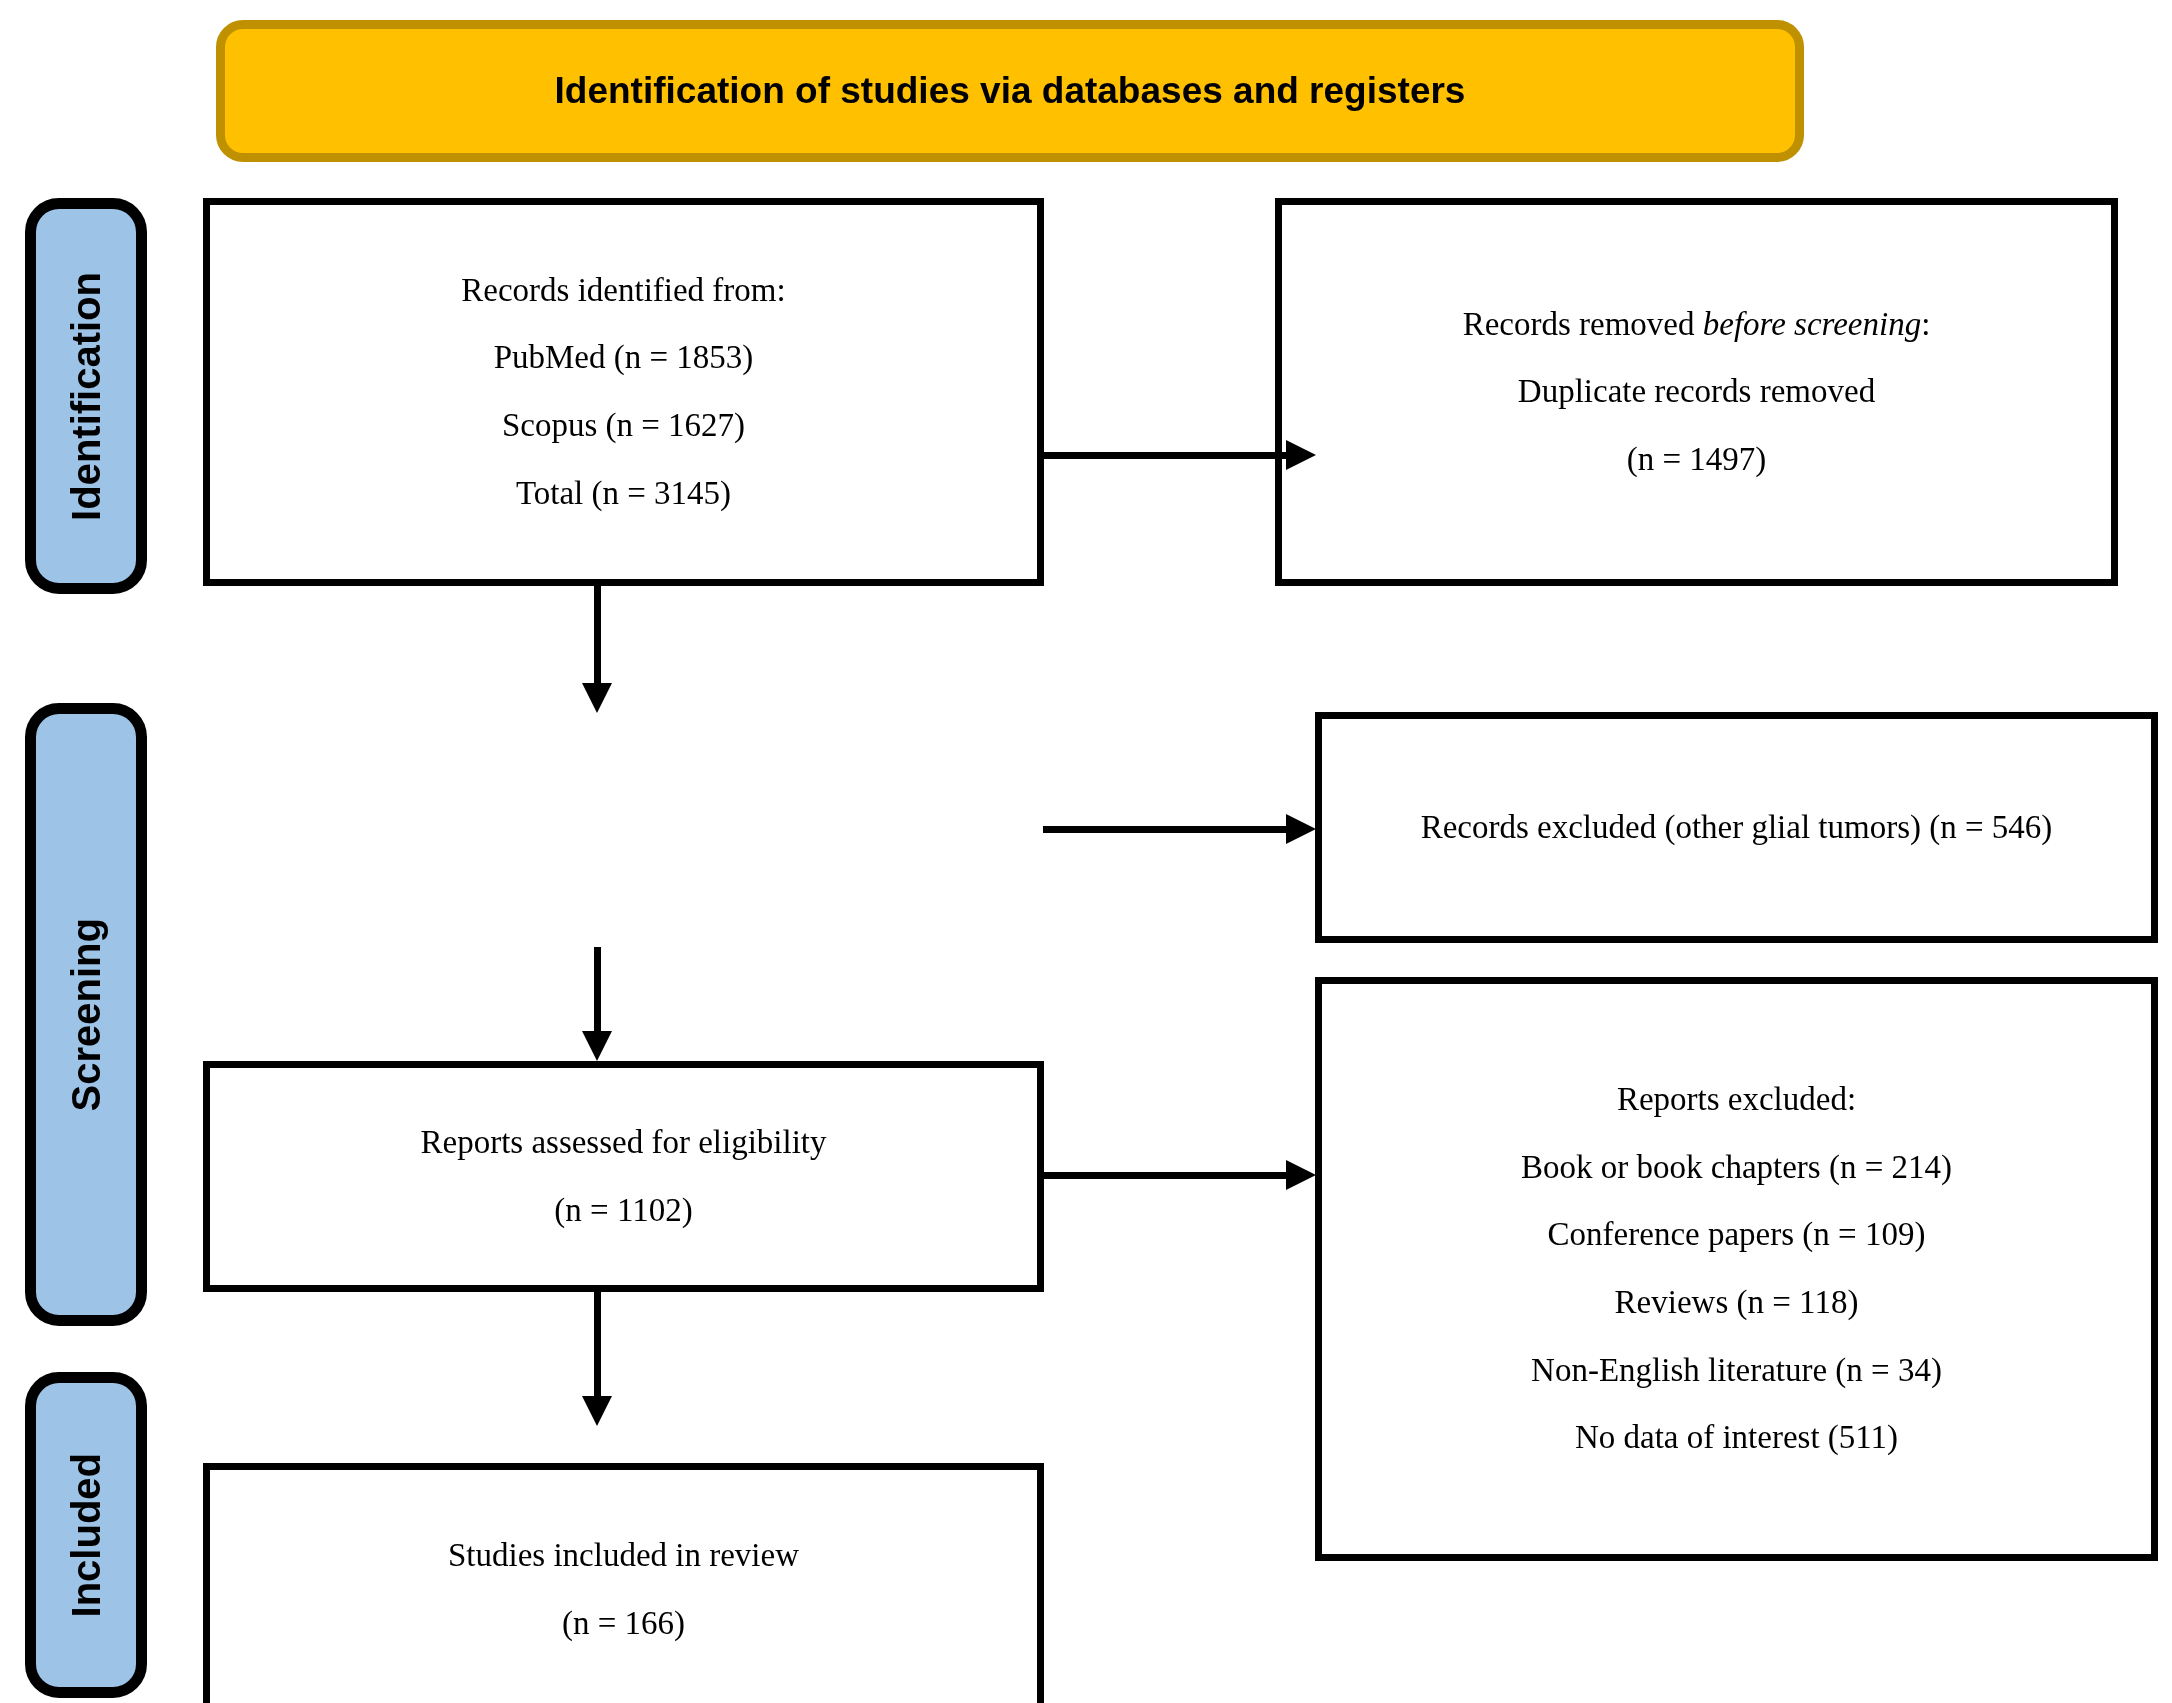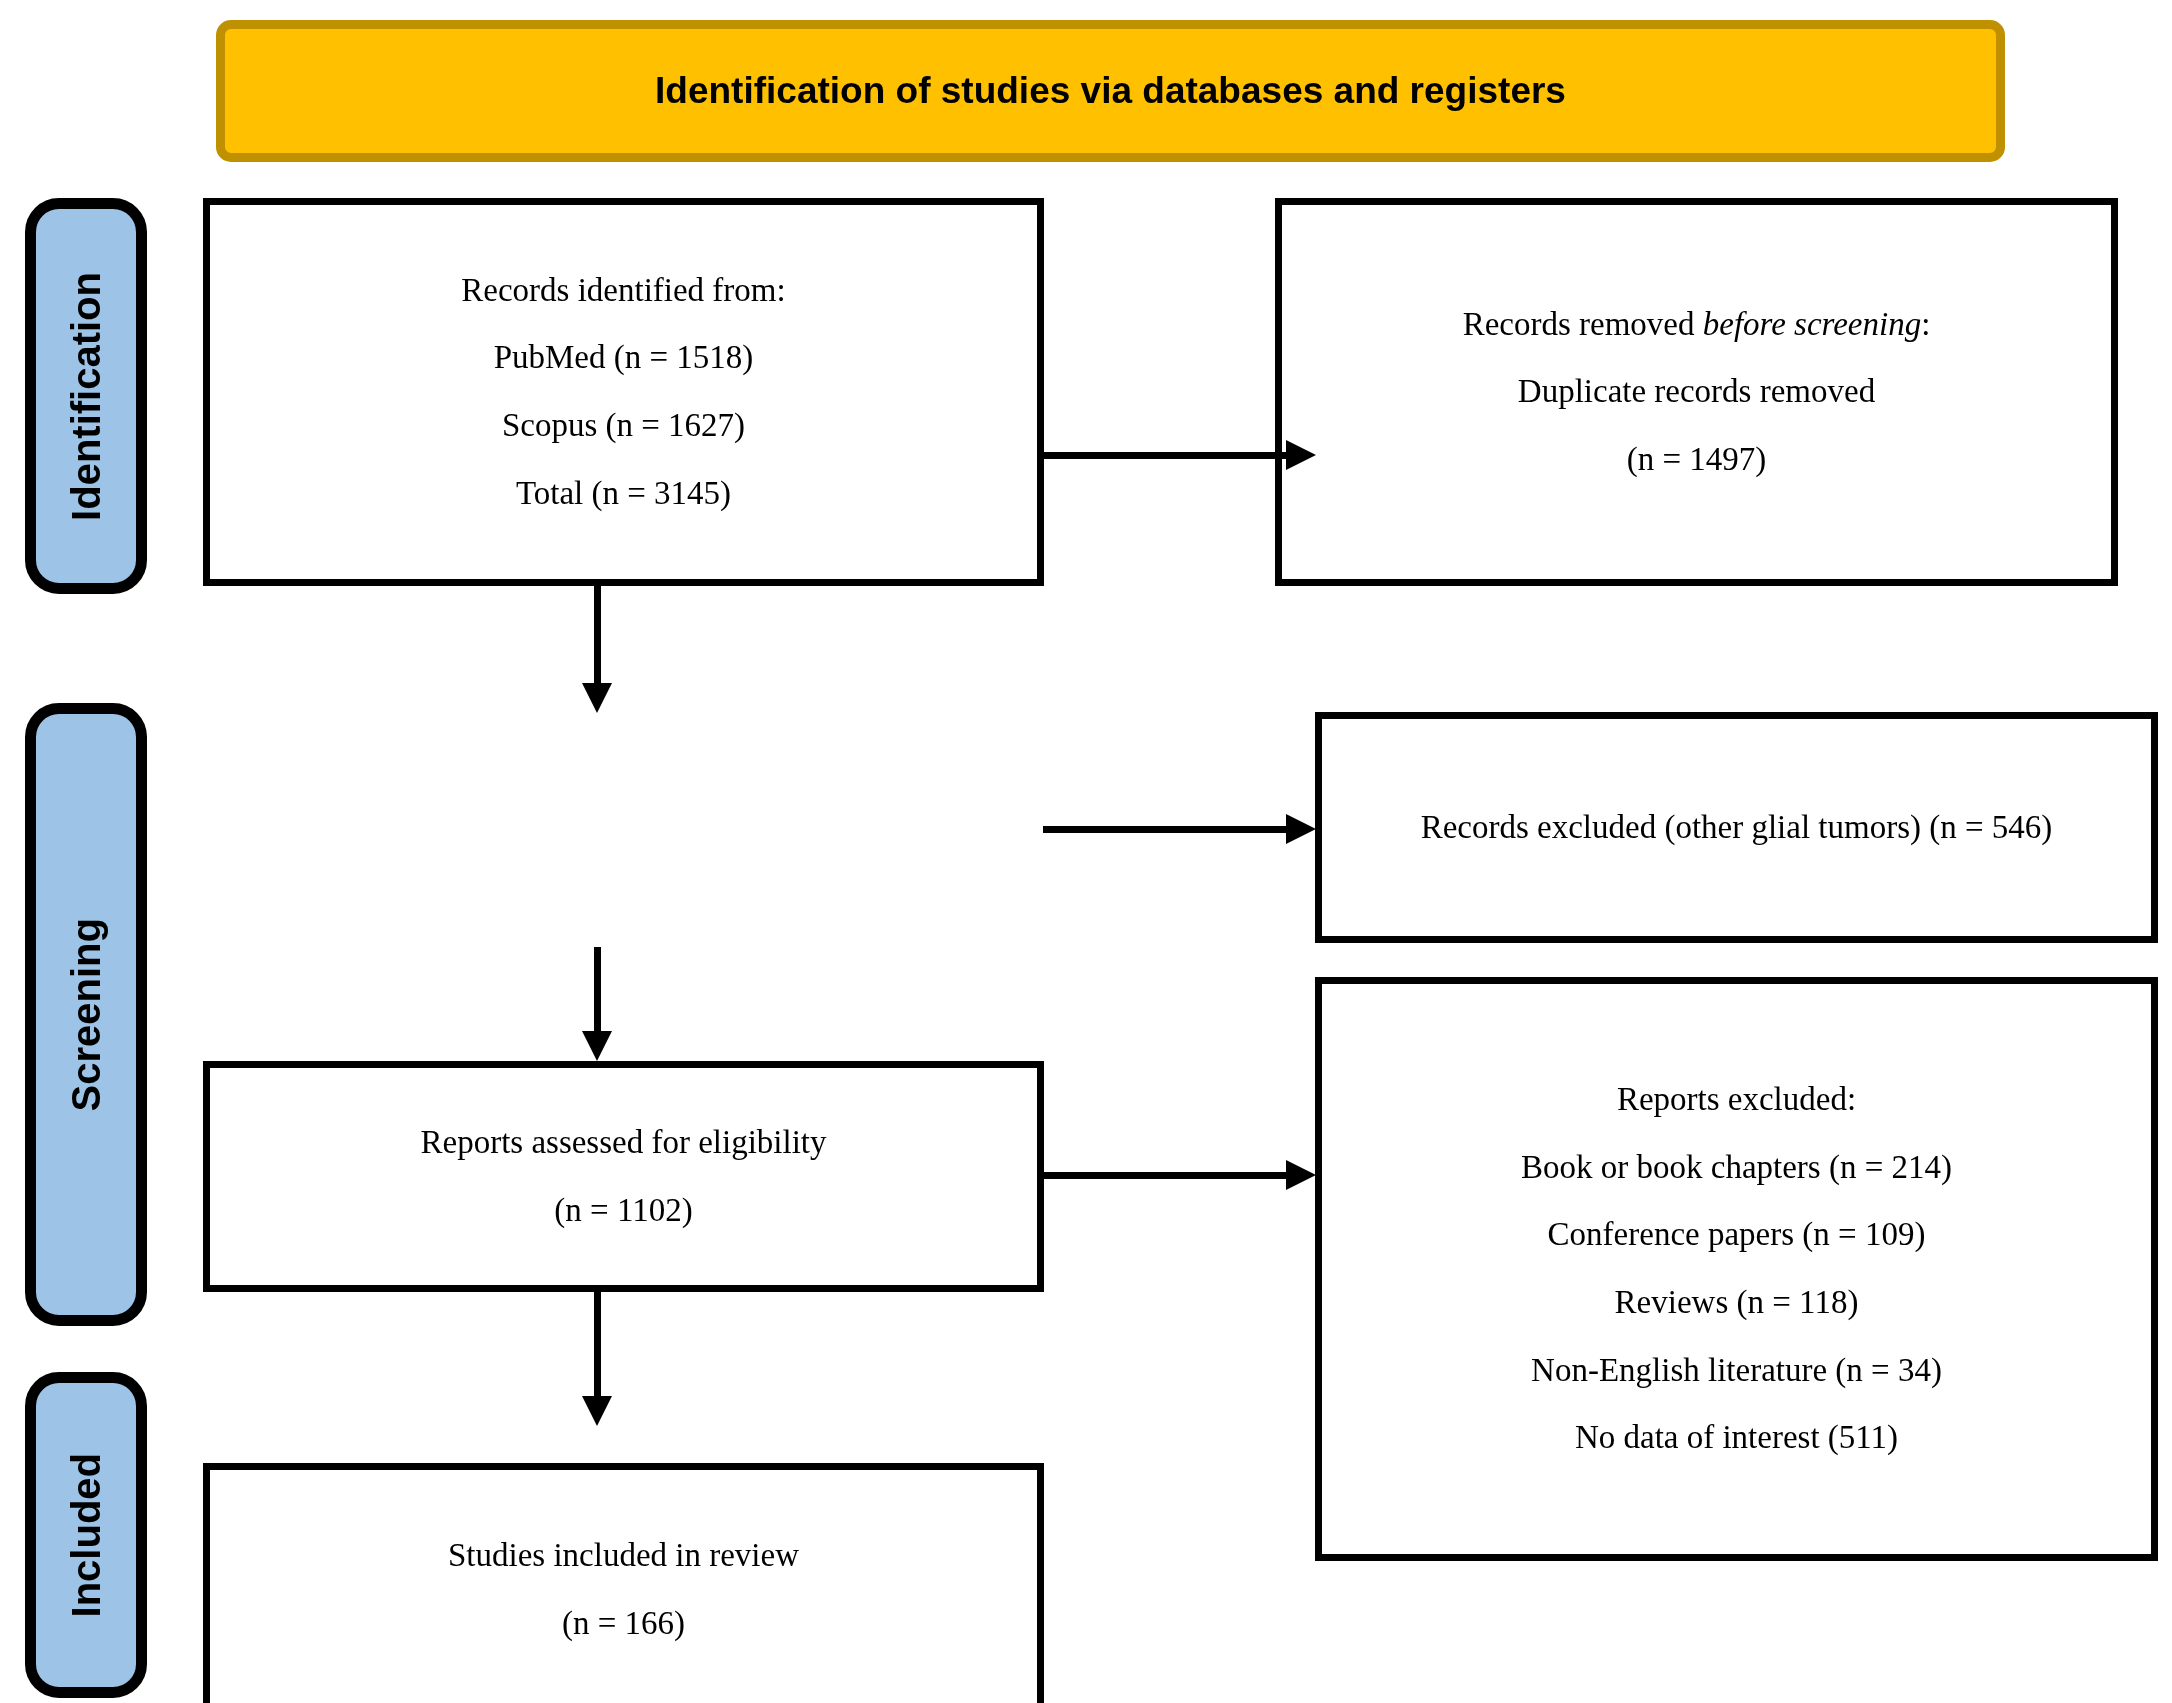--- a/index.html
+++ b/index.html
@@ -3,22 +3,22 @@
 <meta charset="utf-8">
 <style>
   html,body { margin:0; padding:0; background:#ffffff; }
   .canvas {
     position:relative; width:2172px; height:1703px; background:#ffffff;
     font-family:"Liberation Serif", serif; color:#000;
   }
 
   
   .banner {
-    position:absolute; left:216px; top:20px; width:1789px; height:142px;
-    background:#FFC000; border:9.3px solid #BF9000; border-radius:15px;
+    position:absolute; left:216px; top:20px; width:1588px; height:142px;
+    background:#FFC000; border:9.3px solid #BF9000; border-radius:27px;
     box-sizing:border-box; display:flex; align-items:center; justify-content:center;
   }
   .banner-title {
     font-family:"Liberation Sans", sans-serif; font-weight:bold; font-size:37px; color:#000;
   }
 
   
   .stage {
     position:absolute; left:25px; width:122px;
     background:#9DC3E6; border:11.4px solid #000; border-radius:34px;
@@ -84,21 +84,21 @@
   </div>
   <div class="stage" id="stage-screening">
     <div class="stage-label">Screening</div>
   </div>
   <div class="stage" id="stage-included">
     <div class="stage-label">Included</div>
   </div>
 
   <div class="wbox" id="box-records-identified">
     <div class="line">Records identified from:</div>
-    <div class="line">PubMed (n = 1518)</div>
+    <div class="line">PubMed (n = 1853)</div>
     <div class="line">Scopus (n = 1627)</div>
     <div class="line">Total (n = 3145)</div>
   </div>
 
   <div class="wbox" id="box-records-removed">
     <div class="line"><span>Records removed </span><em>before screening</em><span>:</span></div>
     <div class="line">Duplicate records removed</div>
     <div class="line">(n = 1497)</div>
   </div>
 

